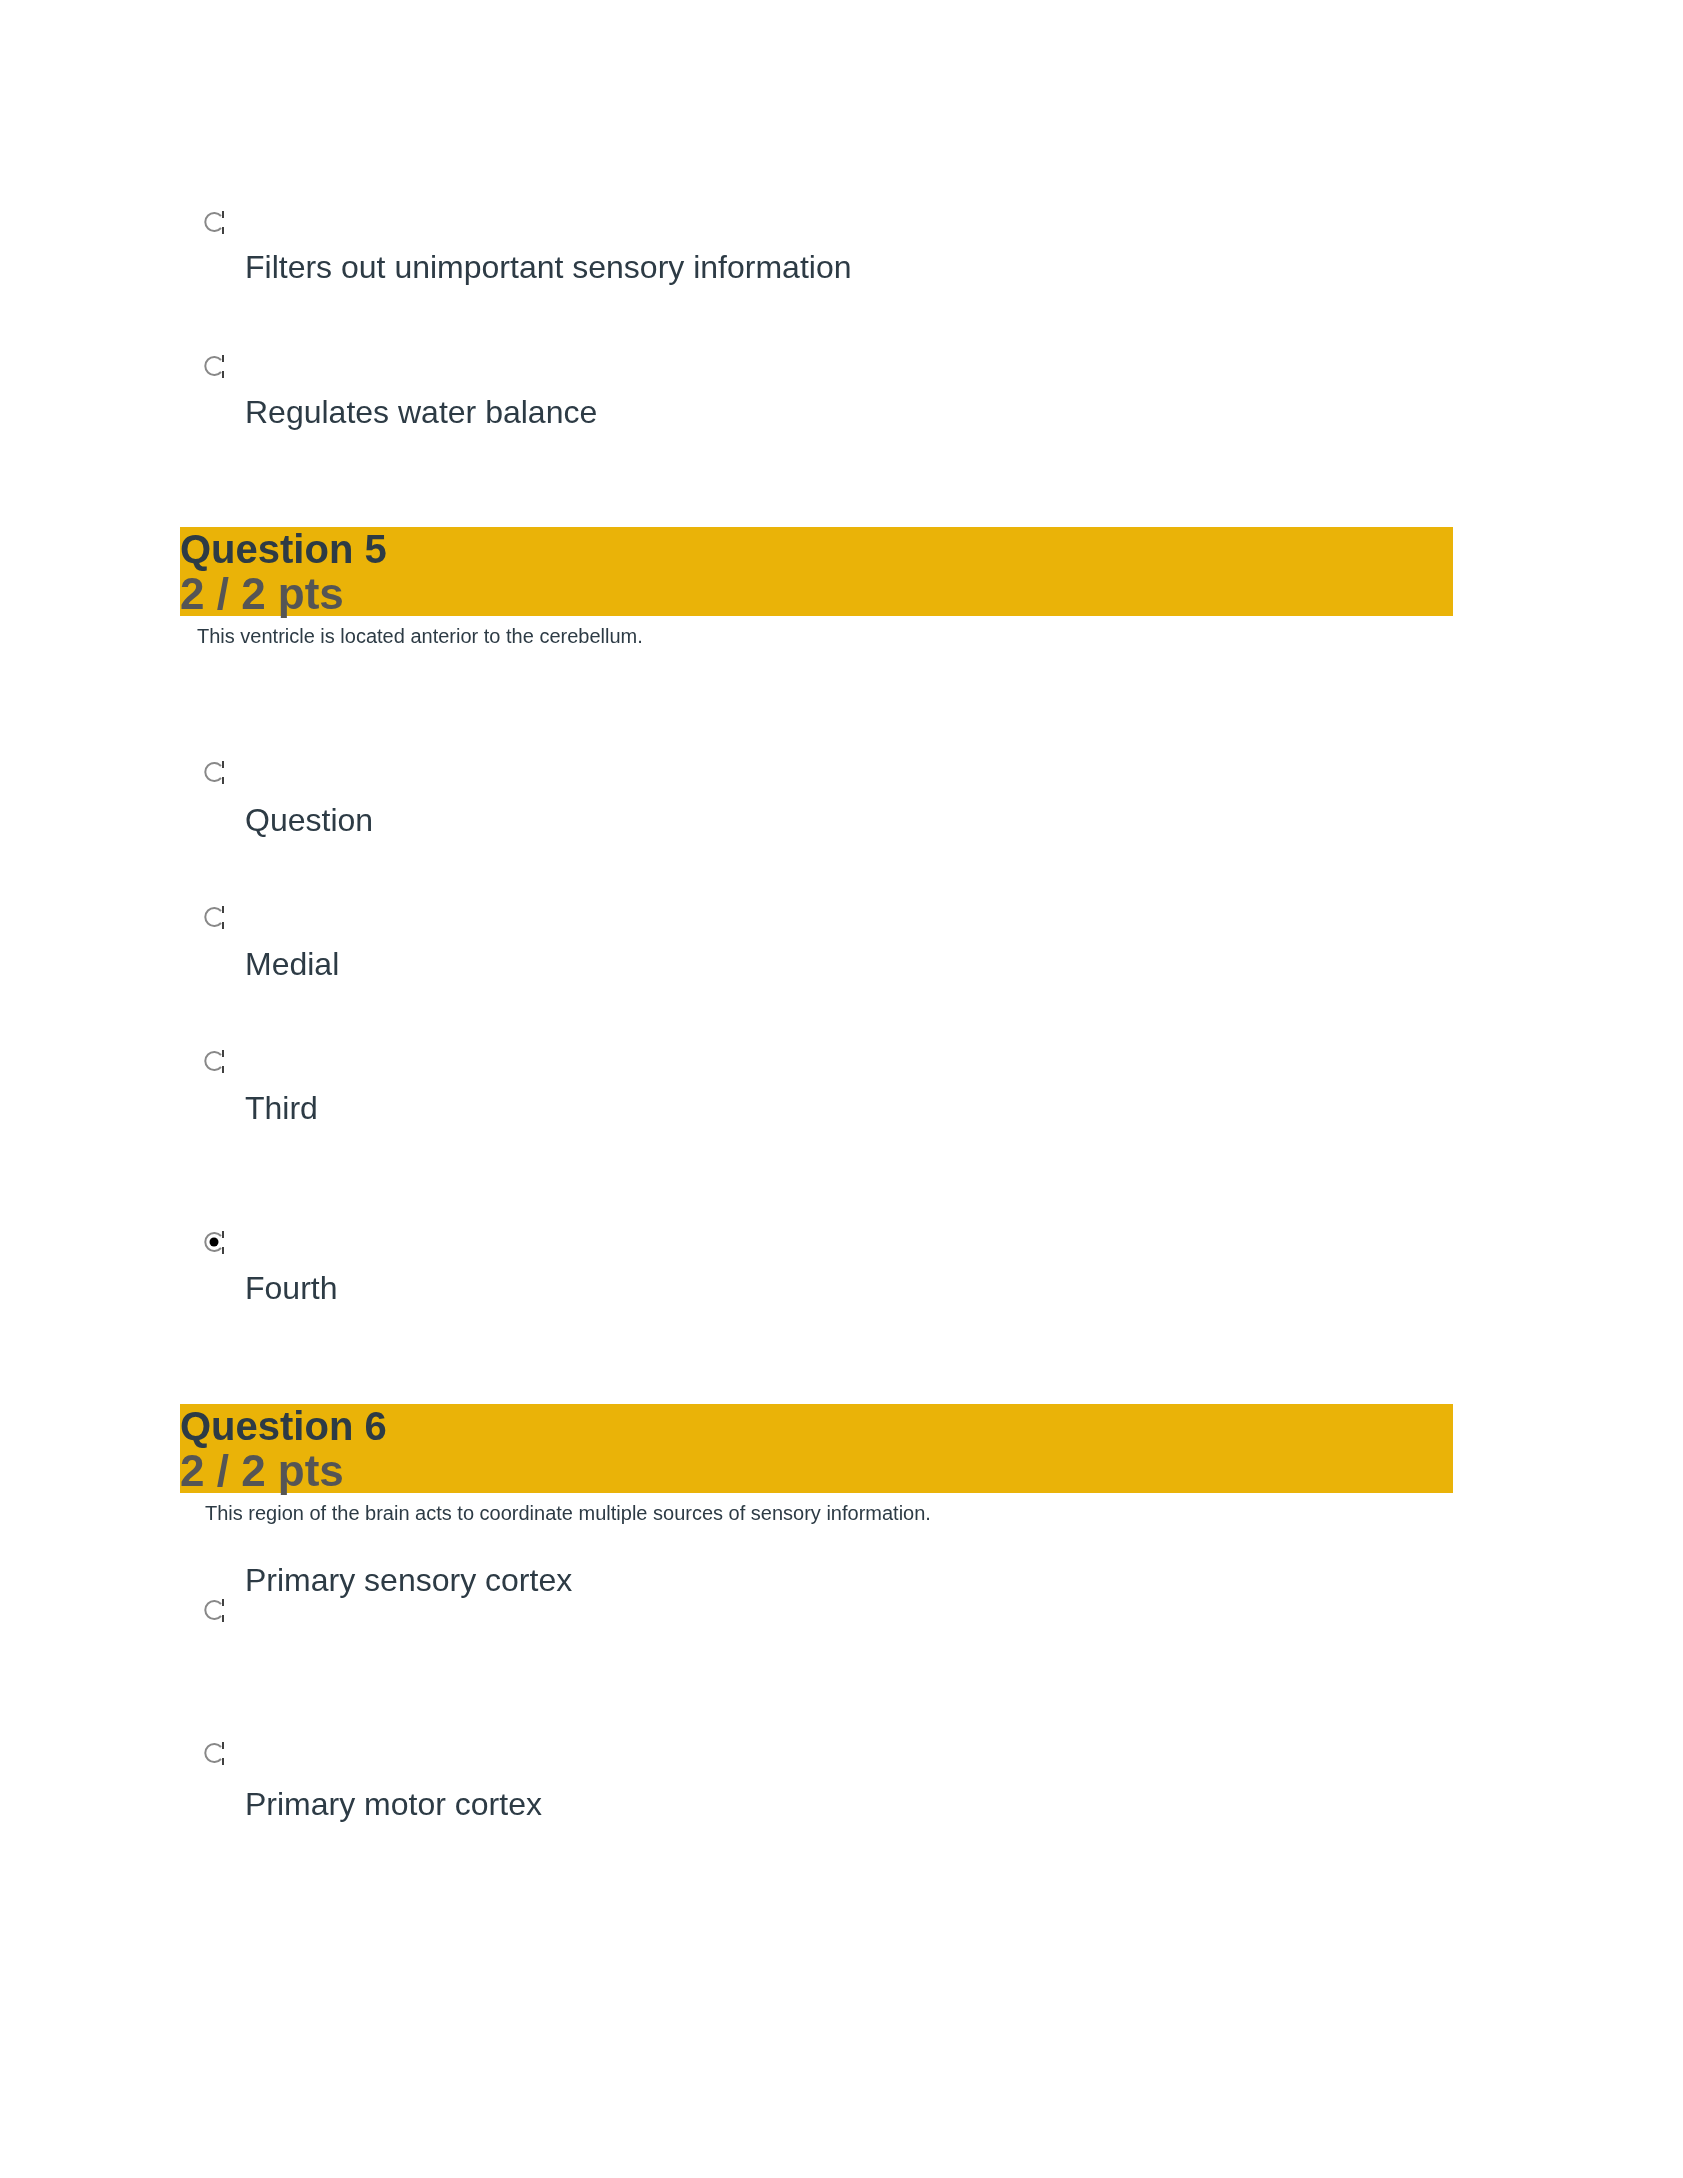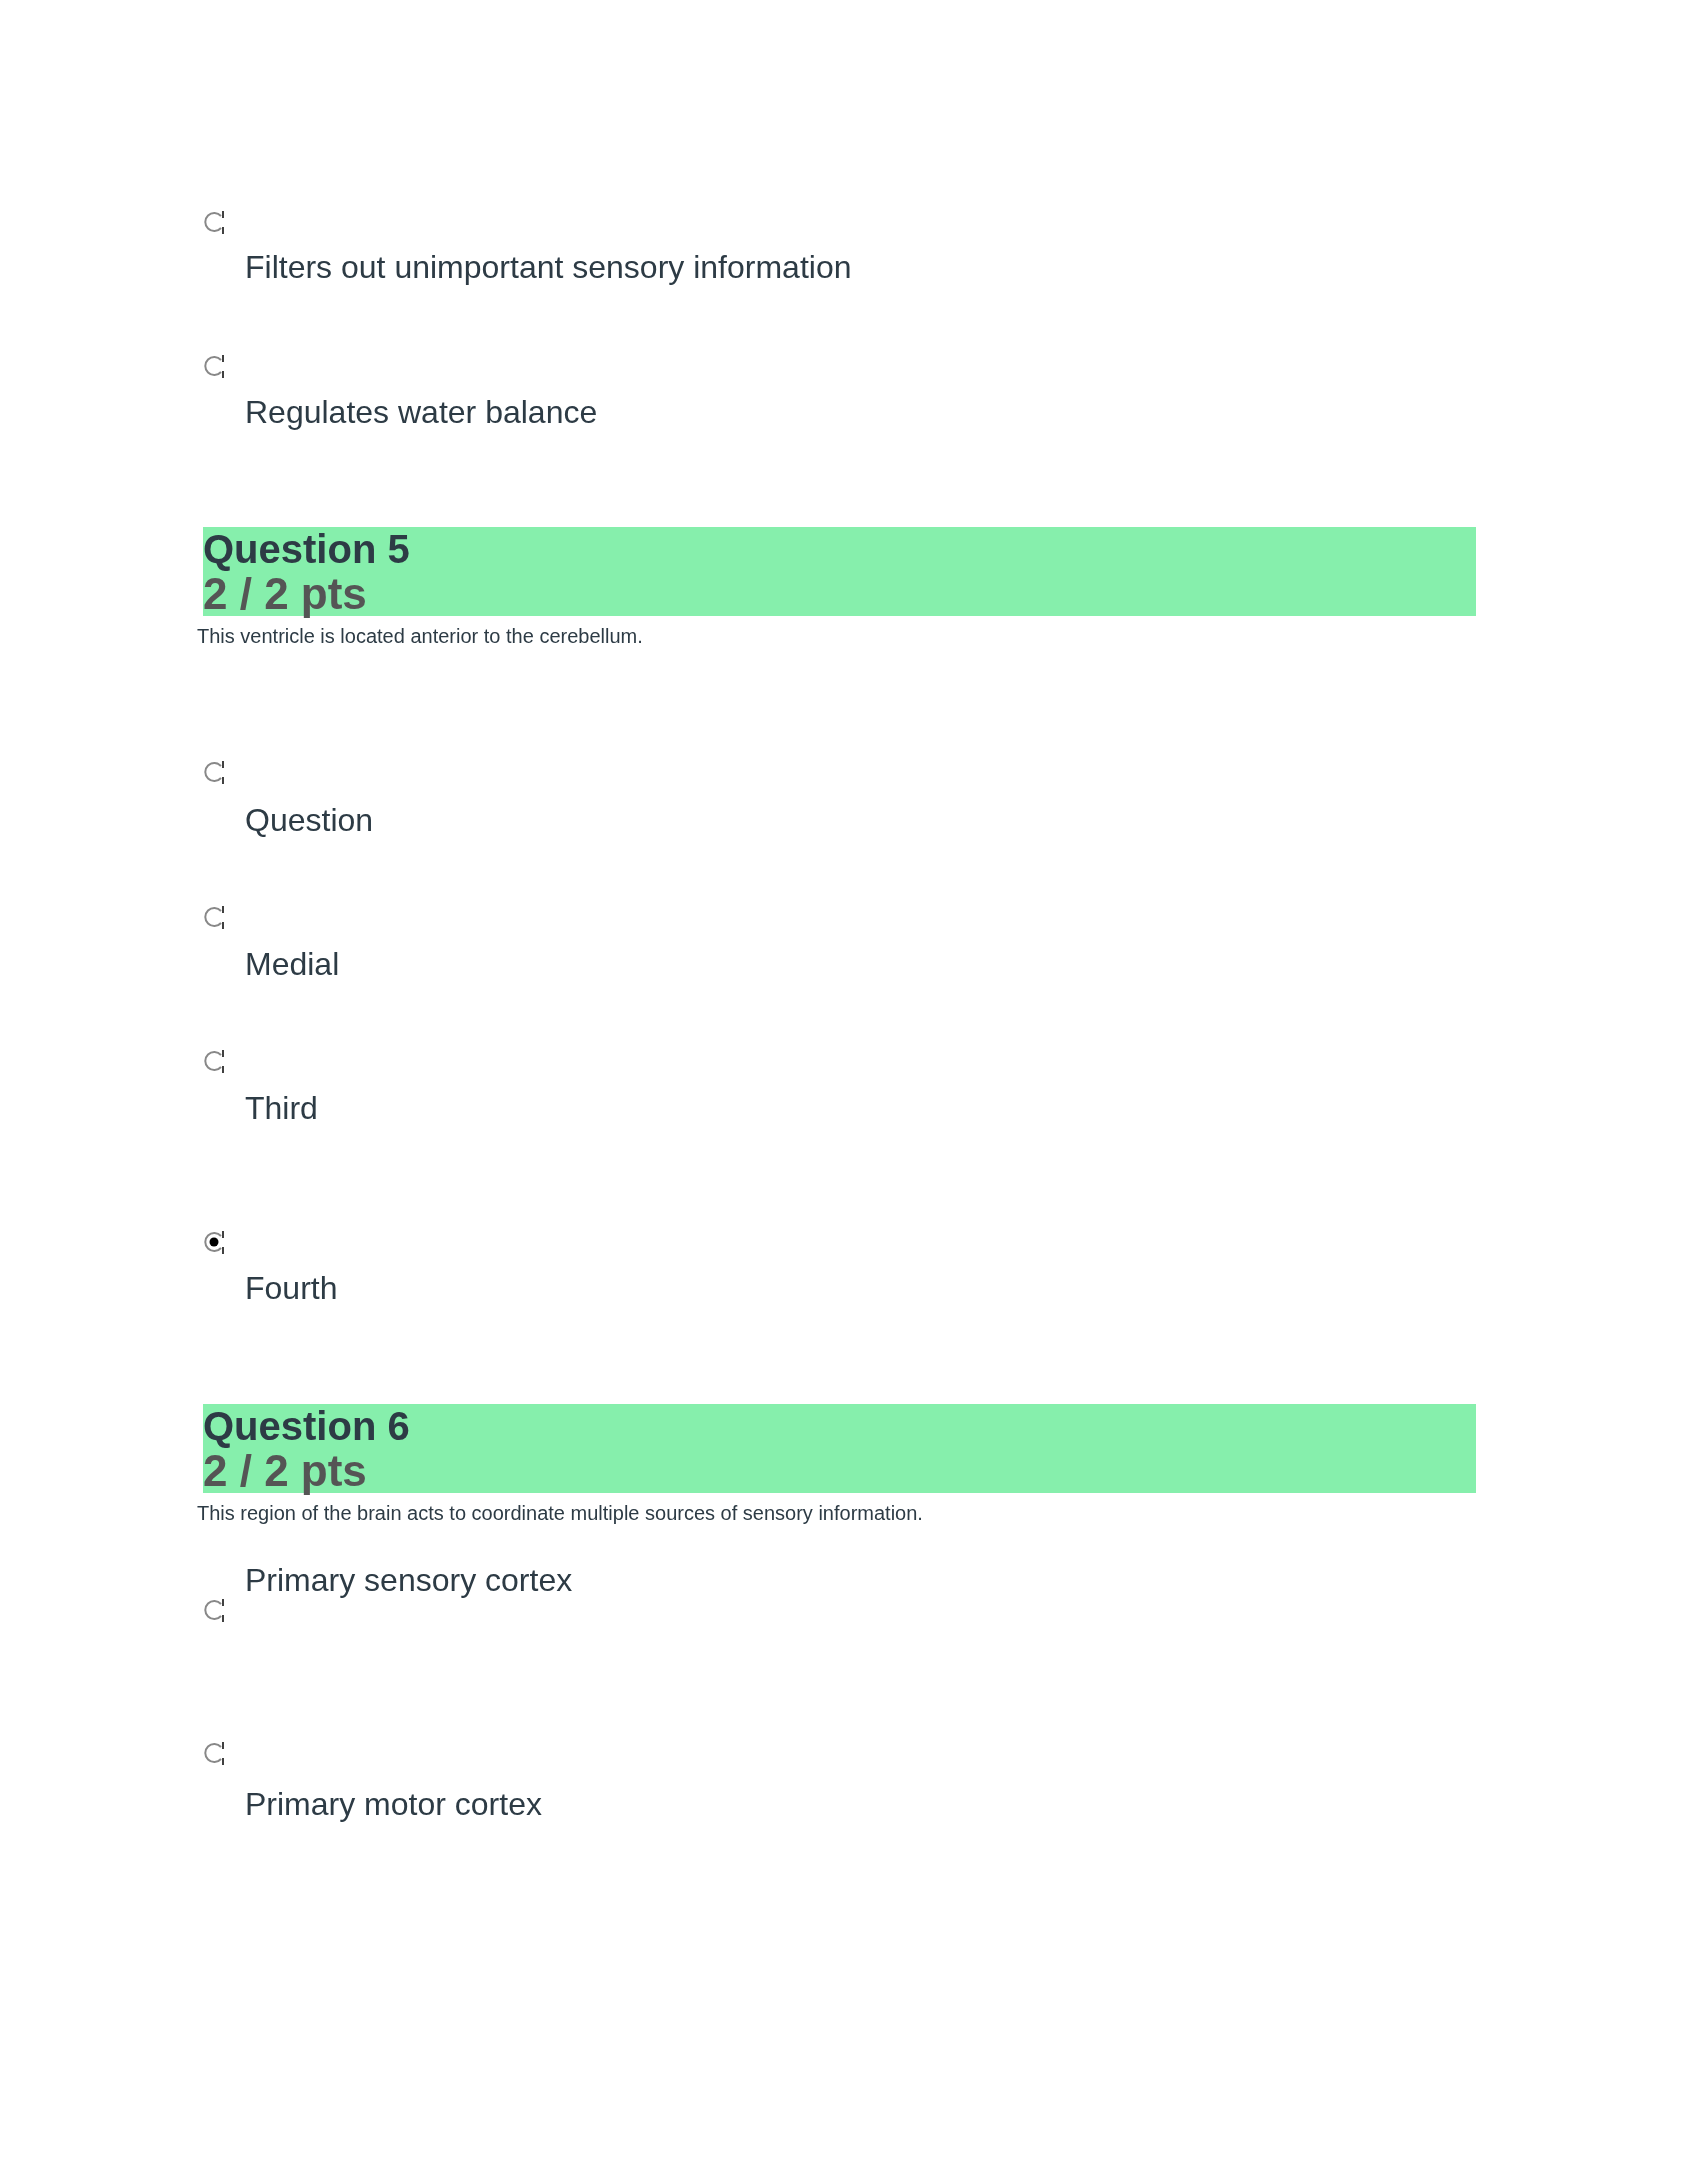--- a/index.html
+++ b/index.html
@@ -2,21 +2,21 @@
 <html><head>
 <meta charset="utf-8">
 <style>
   html, body { margin:0; padding:0; background:#ffffff; }
   body { width:1683px; height:2178px; position:relative; overflow:hidden;
          font-family:"Liberation Sans", sans-serif; color:#2d3b45; }
   .abs { position:absolute; left:197px; }
   .radio { width:20px; height:20px; position:absolute; left:201px; }
   .radio svg { width:28px; height:28px; }
   .opt { font-size:32px; line-height:36px; white-space:nowrap;margin-left:48px; }
-  .qhead { position:absolute; left:203px; width:1273px; height:89px; background:#86efac; }
+  .qhead { position:absolute; left:180px; width:1273px; height:89px; background:#eab308; }
   .qtitle { font-size:40px; font-weight:bold; line-height:44px; position:absolute; left:0; top:0; color:#2d3b45; }
   .qpts { font-size:44px; font-weight:bold; line-height:38px; position:absolute; left:0; top:48px; color:#555555; }
   .qtext { font-size:20px; line-height:36px; white-space:nowrap;text-align:right; }
 </style>
 </head>
 <body>
 
 <div class="radio" style="top:208px;">
   <svg viewBox="0 0 28 28">
       <path d="M20 8 A9 9 0 1 0 20 20" fill="none" stroke="#888" stroke-width="2"></path>
@@ -75,21 +75,21 @@
       <line x1="22" y1="3" x2="22" y2="10" stroke="#000" stroke-width="1.5"></line>
       <line x1="22" y1="19" x2="22" y2="26" stroke="#000" stroke-width="1.5"></line>
     </svg>
 </div>
 <div class="abs opt" style="top:1270px;">Fourth</div>
 
 <div class="qhead" style="top:1404px;">
   <div class="qtitle">Question 6</div>
   <div class="qpts">2 / 2 pts</div>
 </div>
-<div class="abs qtext" style="top:1495px;">This region of the brain acts to coordinate multiple sources of sensory information.</div>
+<div class="abs qtext" style="top:1495px;margin-left:8px;">This region of the brain acts to coordinate multiple sources of sensory information.</div>
 
 <div class="radio" style="top:1596px;">
   <svg viewBox="0 0 28 28">
       <path d="M20 8 A9 9 0 1 0 20 20" fill="none" stroke="#888" stroke-width="2"></path>
       <line x1="22" y1="3" x2="22" y2="10" stroke="#000" stroke-width="1.5"></line>
       <line x1="22" y1="19" x2="22" y2="26" stroke="#000" stroke-width="1.5"></line>
     </svg>
 </div>
 <div class="abs opt" style="top:1562px;">Primary sensory cortex</div>
 

